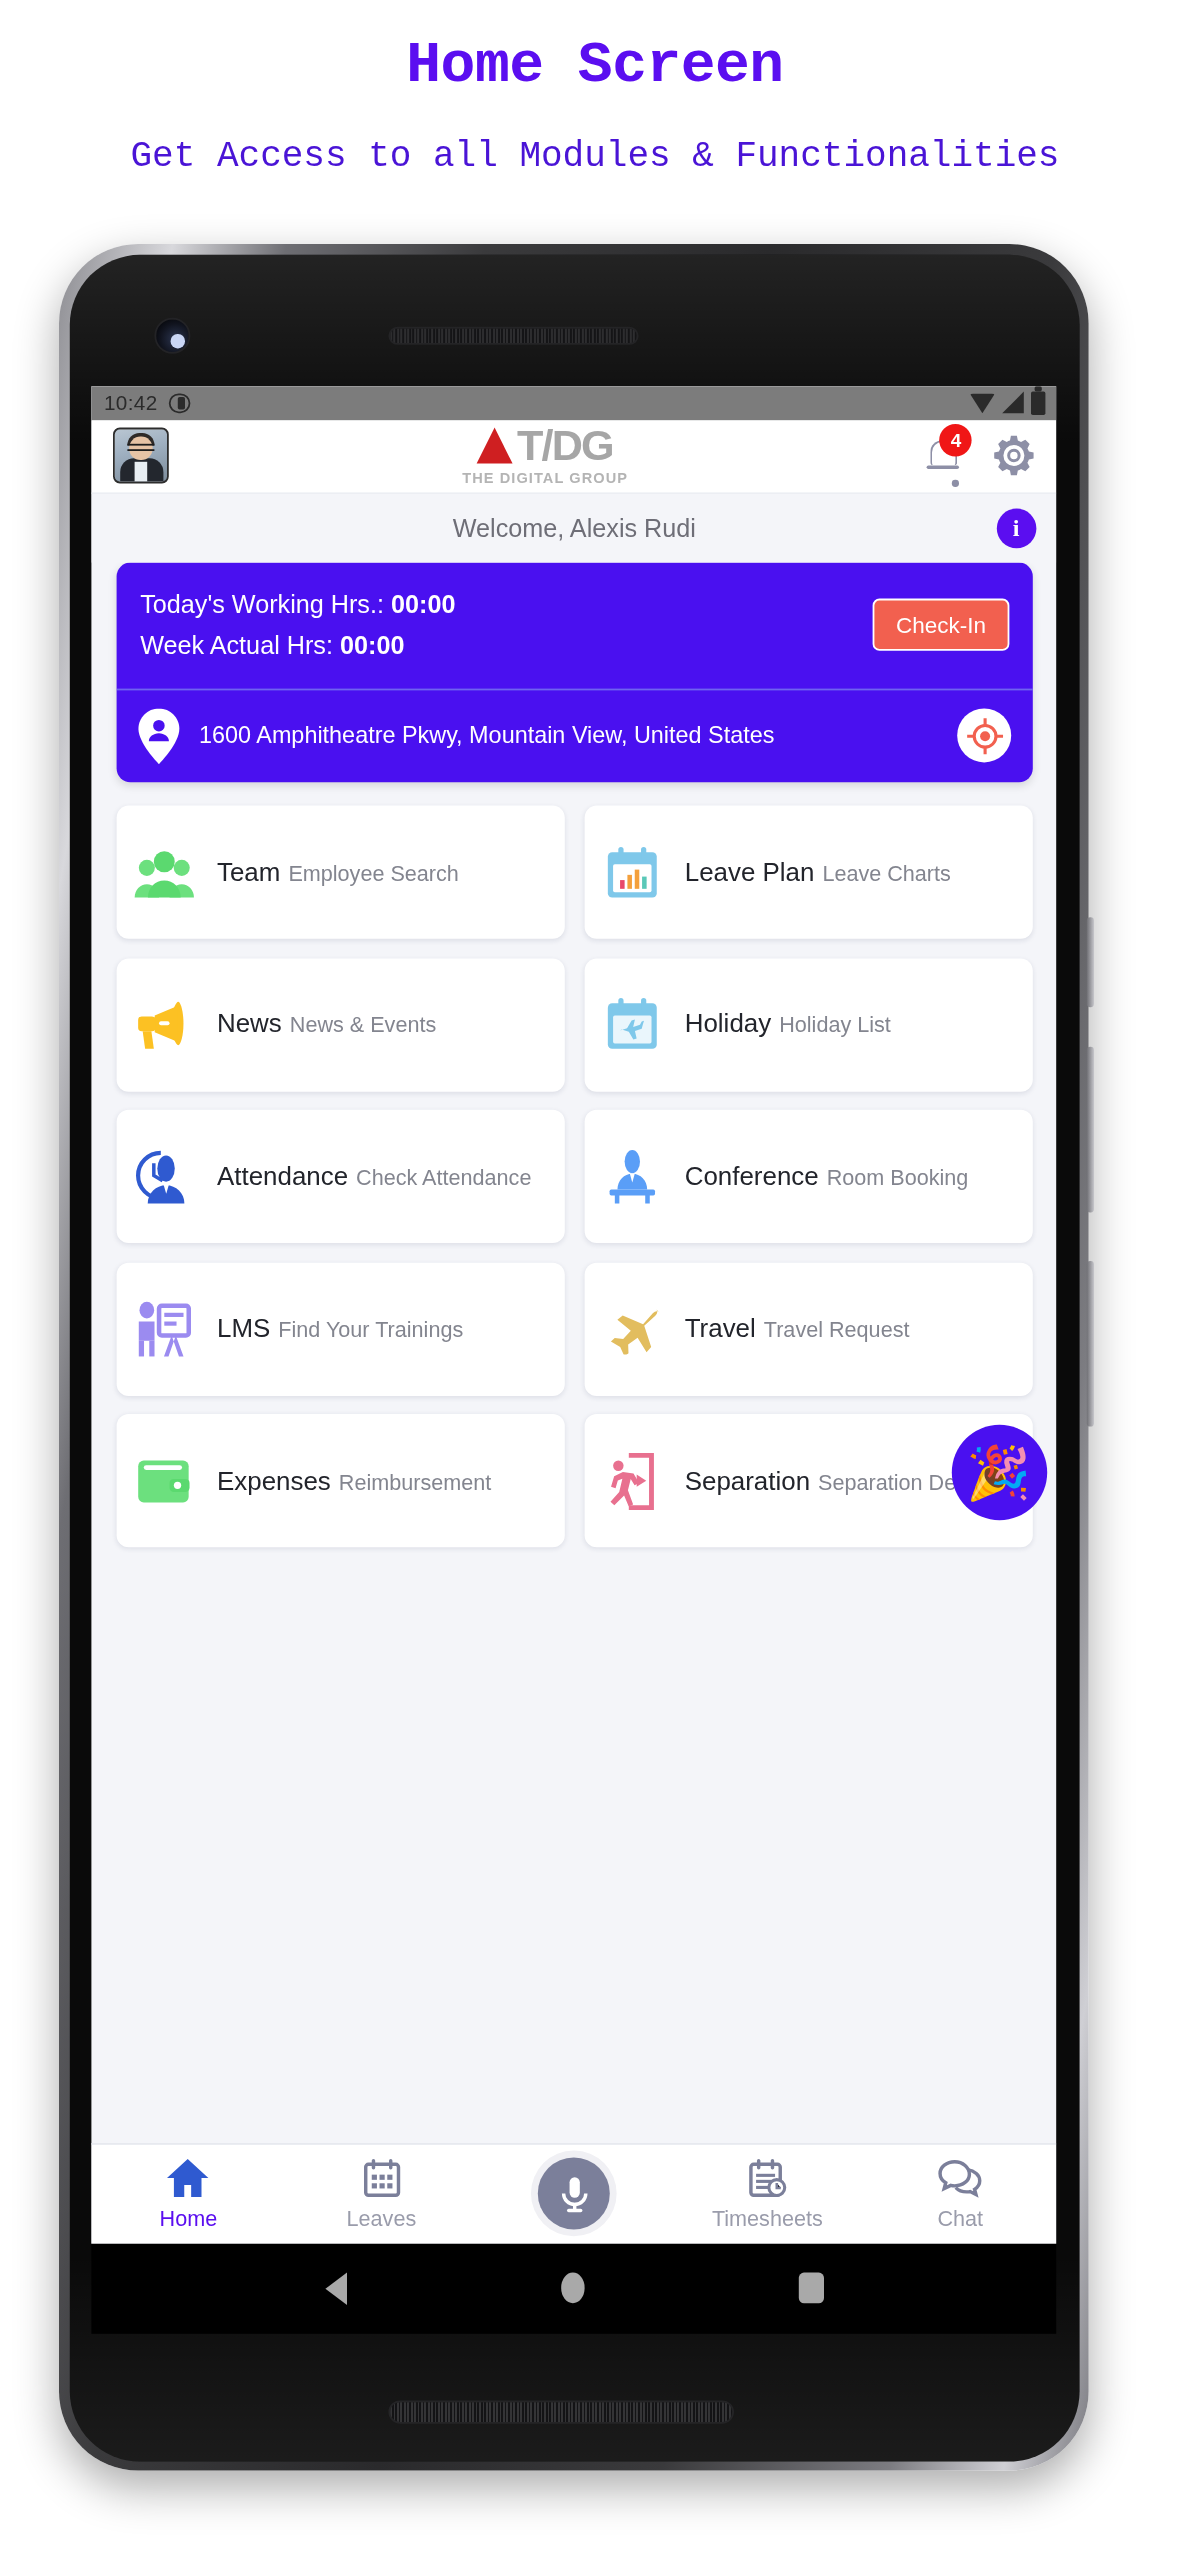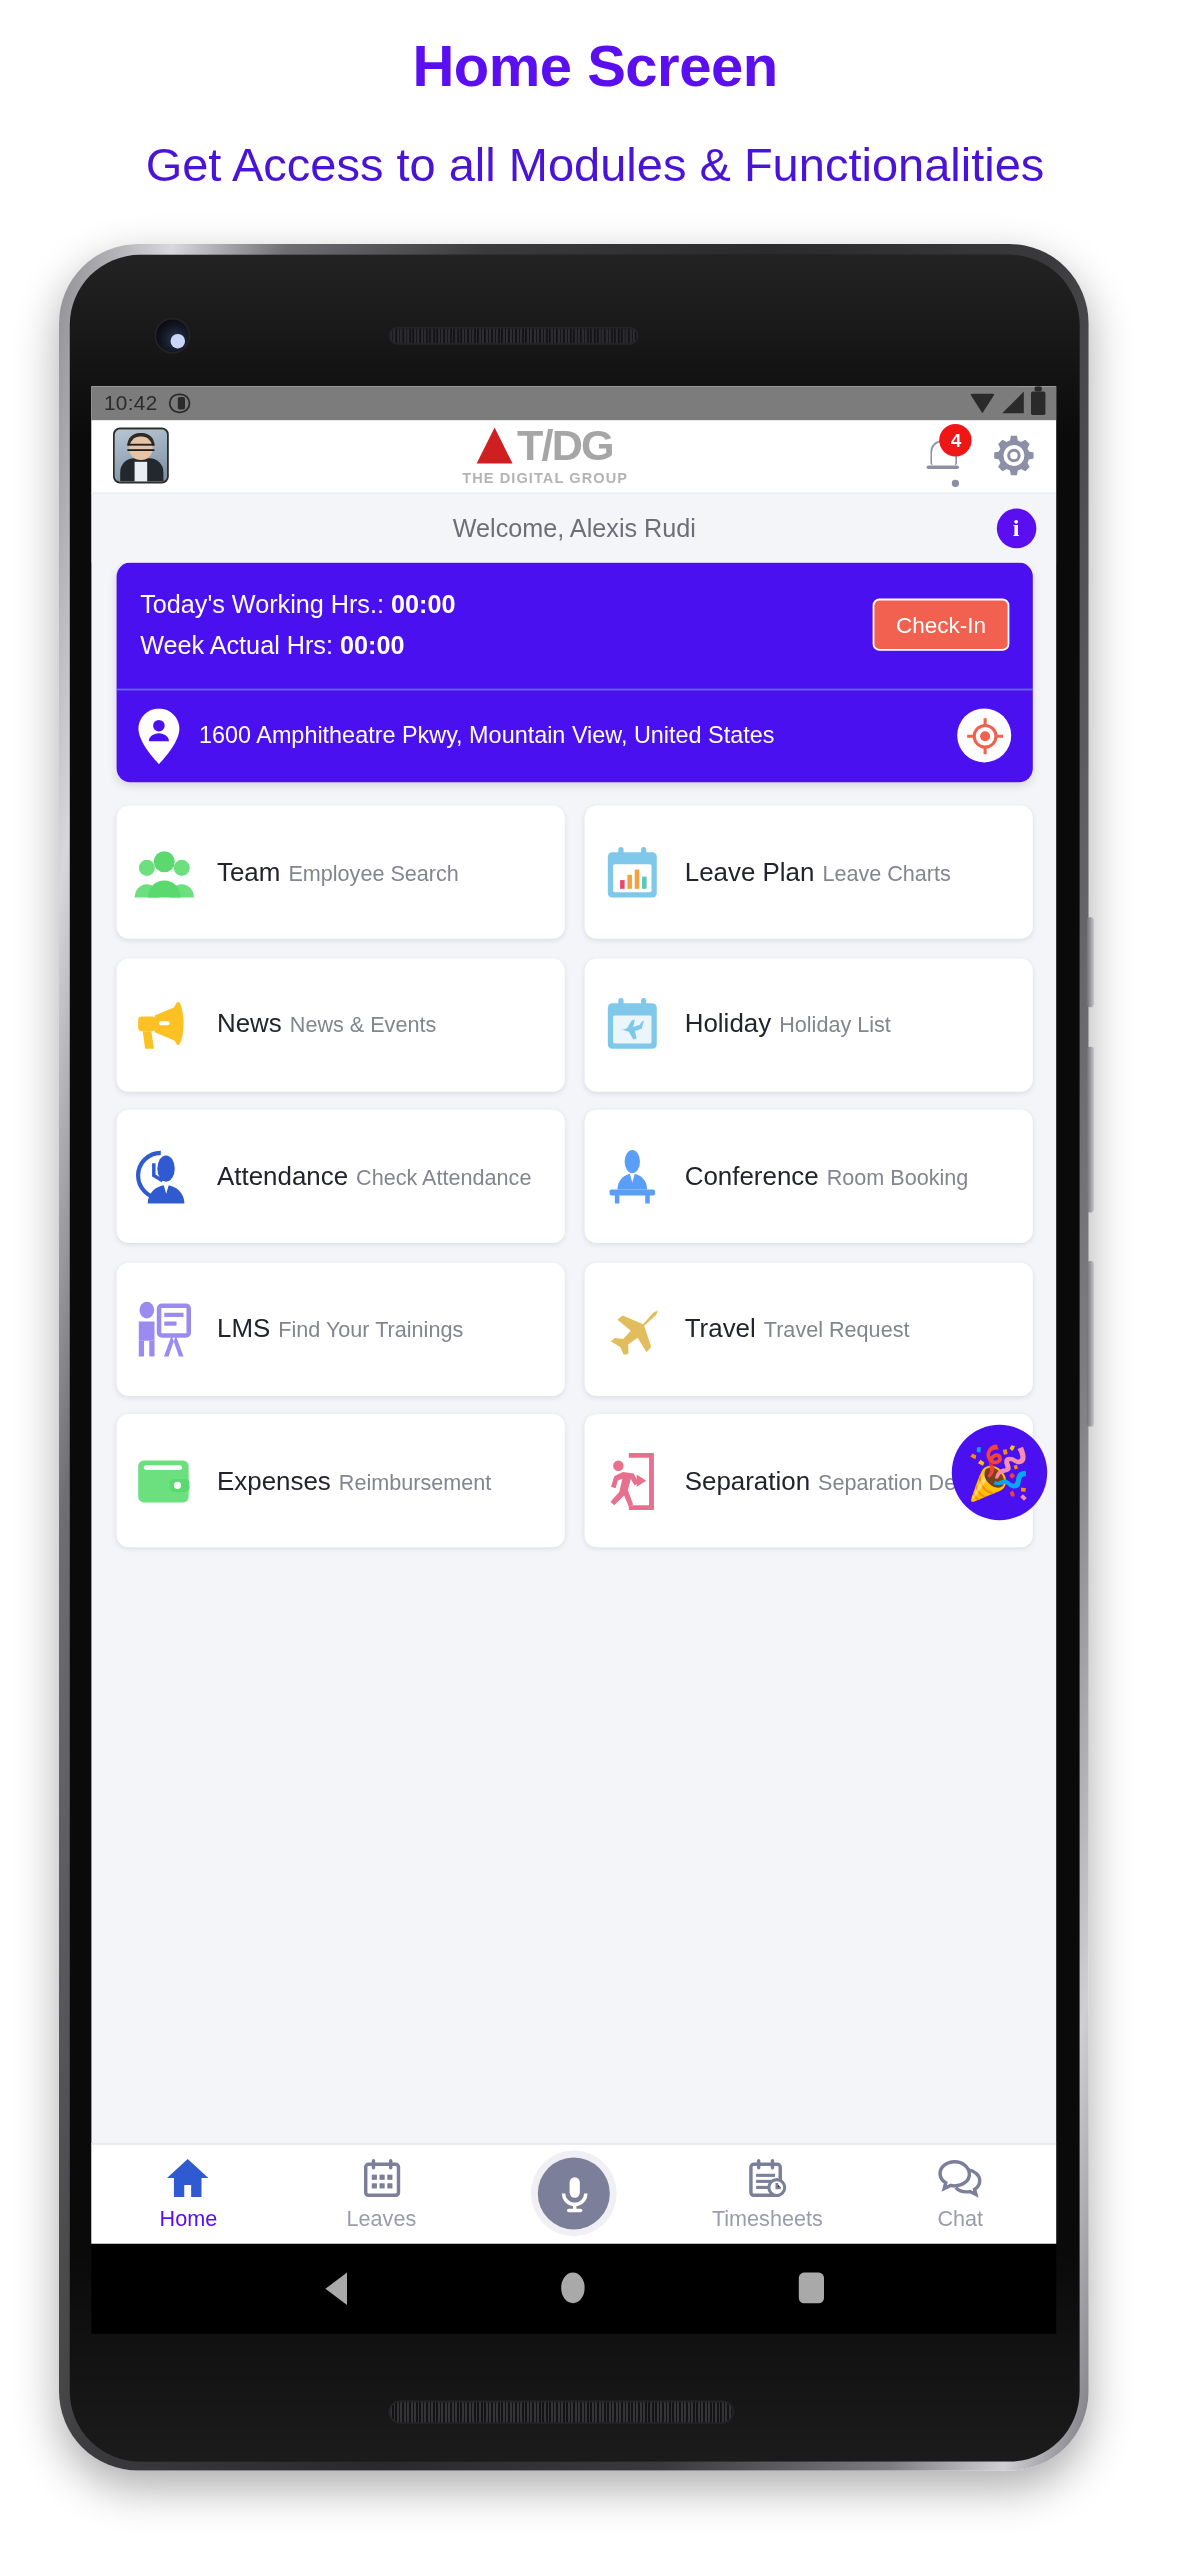--- a/index.html
+++ b/index.html
@@ -8,31 +8,32 @@
     background: #ffffff;
     font-family: "Liberation Sans", sans-serif;
     overflow: hidden;
   }
 
   
   .promo {
     width: 1190px;
     padding-top: 33px;
     text-align: center;
+    font-family: Liberation Mono, monospace;
   }
   .promo-title {
     font-size: 58px;
     font-weight: 700;
     color: #5b0ef0;
     letter-spacing: -0.5px;
     line-height: 1.15;
   }
   .promo-sub {
     margin-top: 33px;
-    font-size: 47px;
+    font-size: 36px;
     font-weight: 400;
     color: #4a14d6;
     line-height: 1.35;
   }
   .promo-sub .l2 { display: block; }
 
   
   .device-wrap {
     position: absolute;
     left: 59px;

